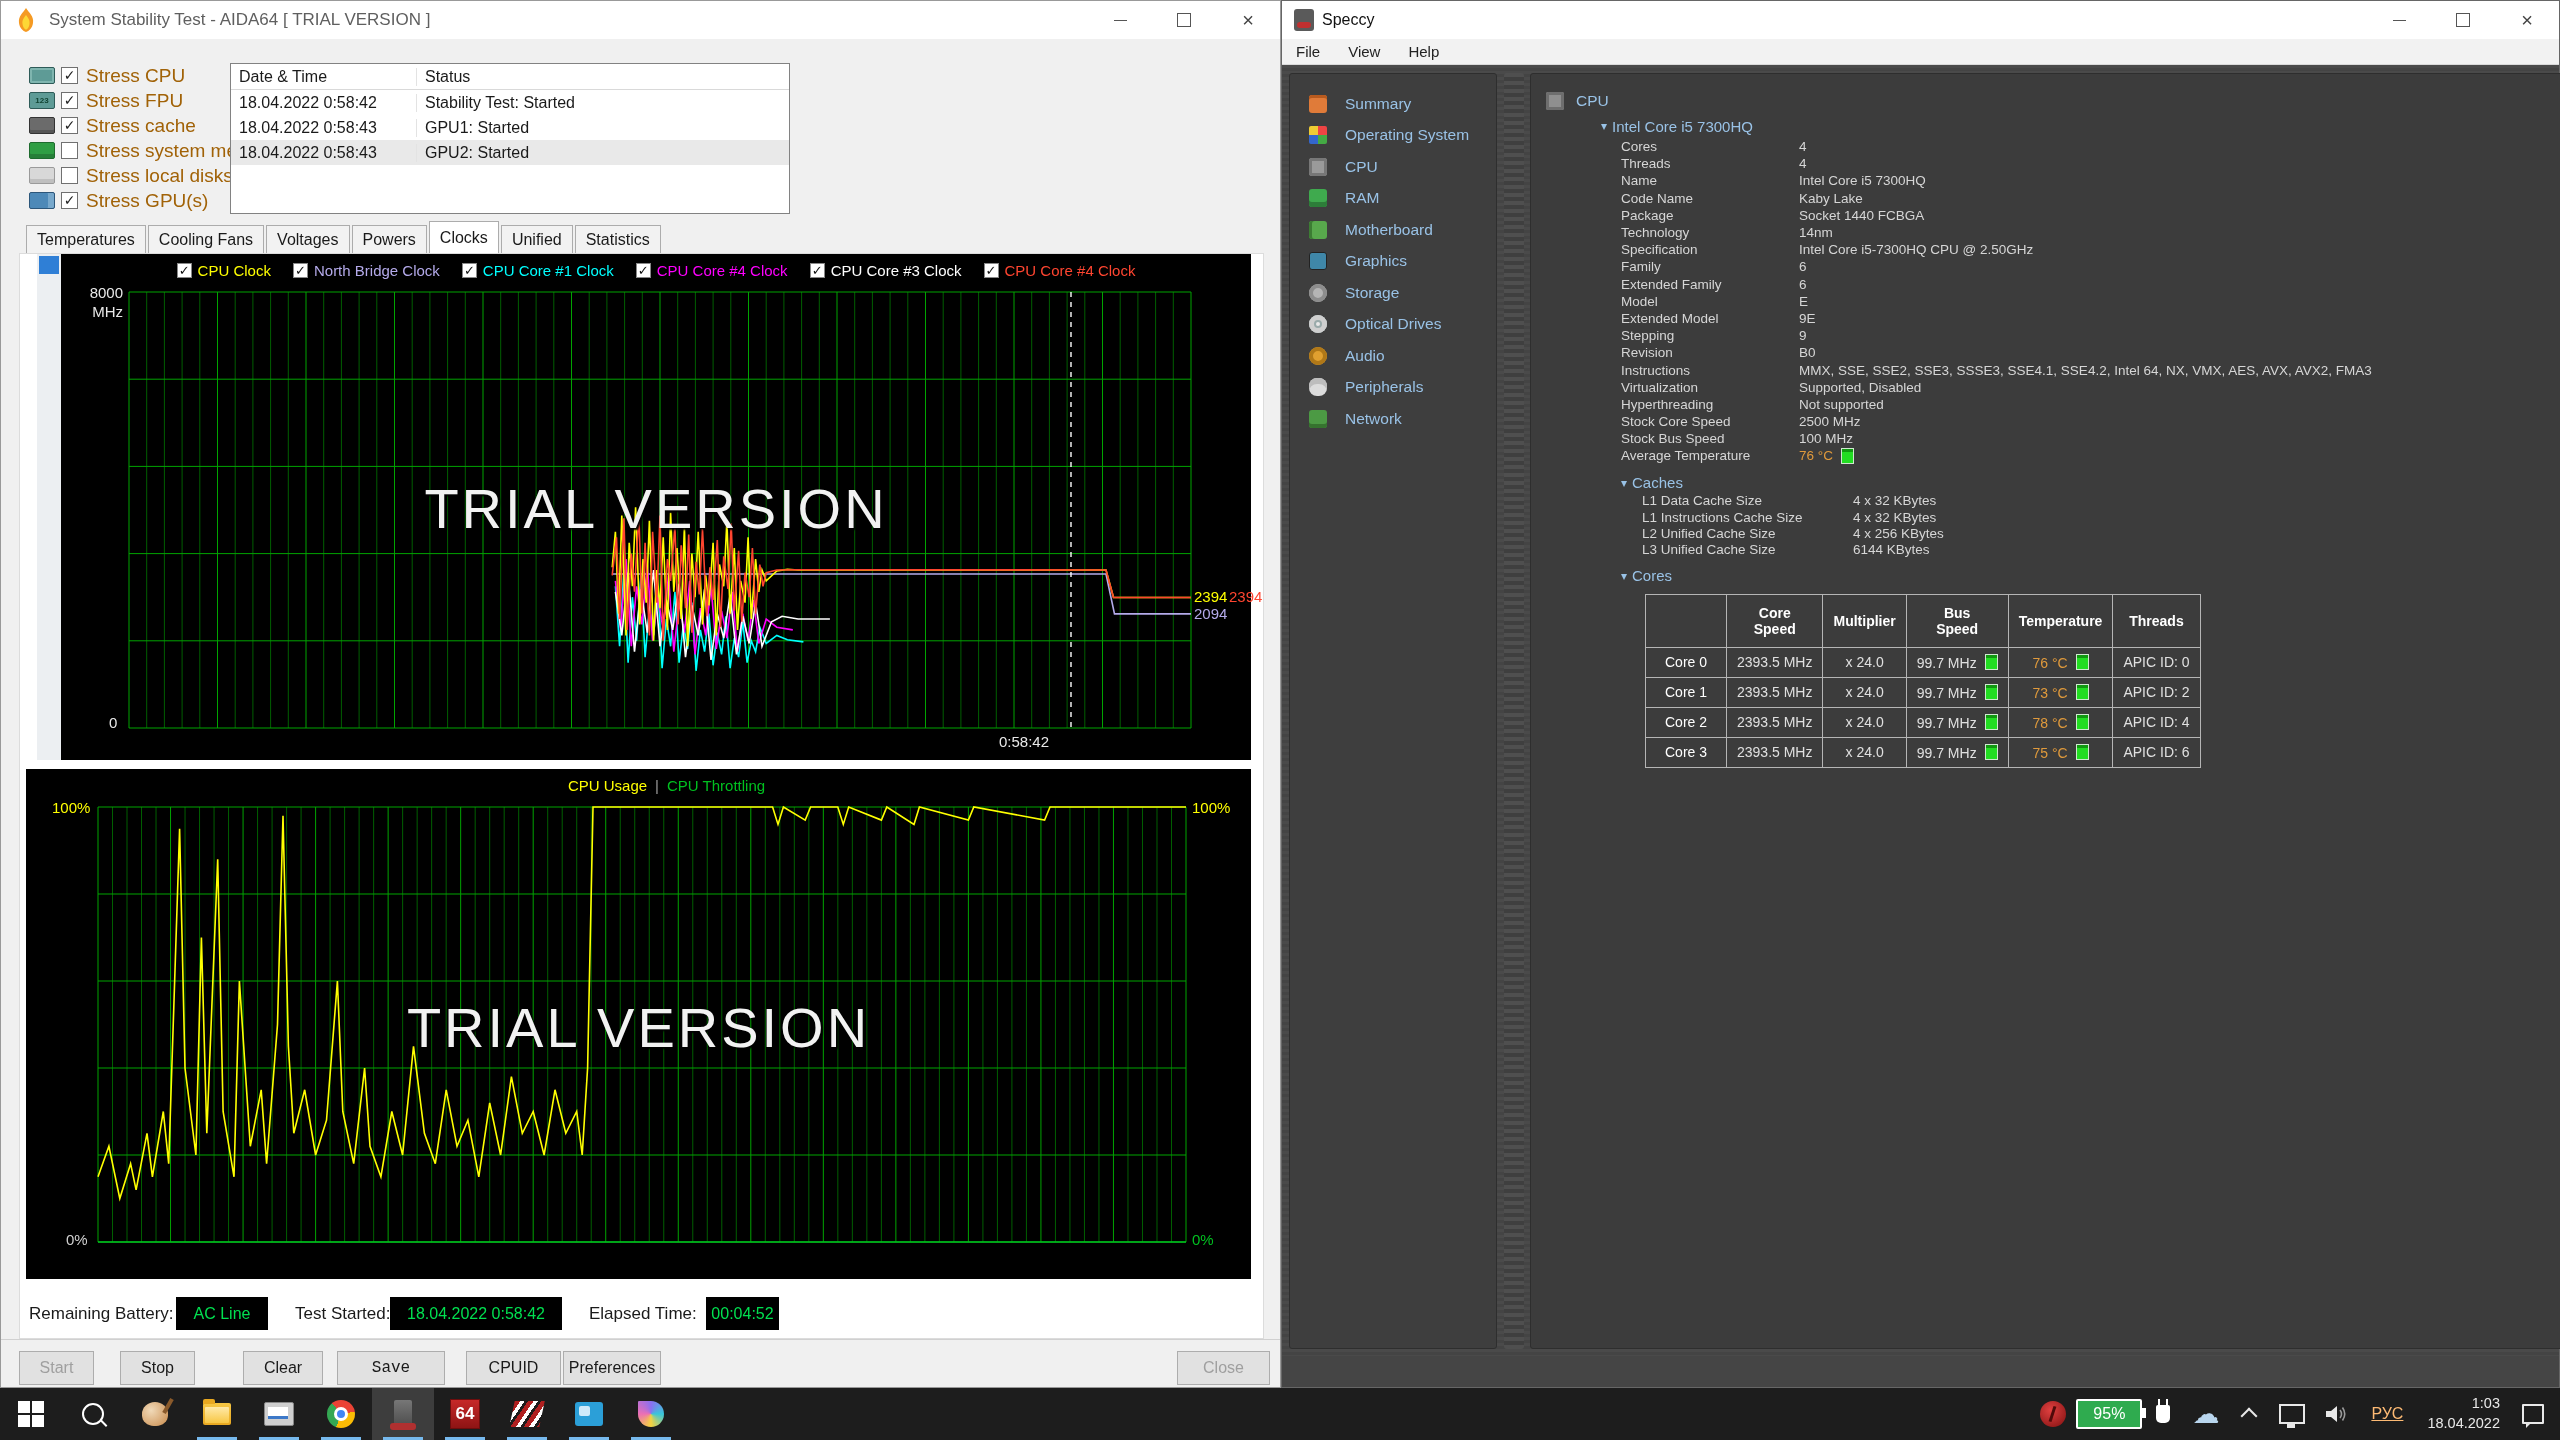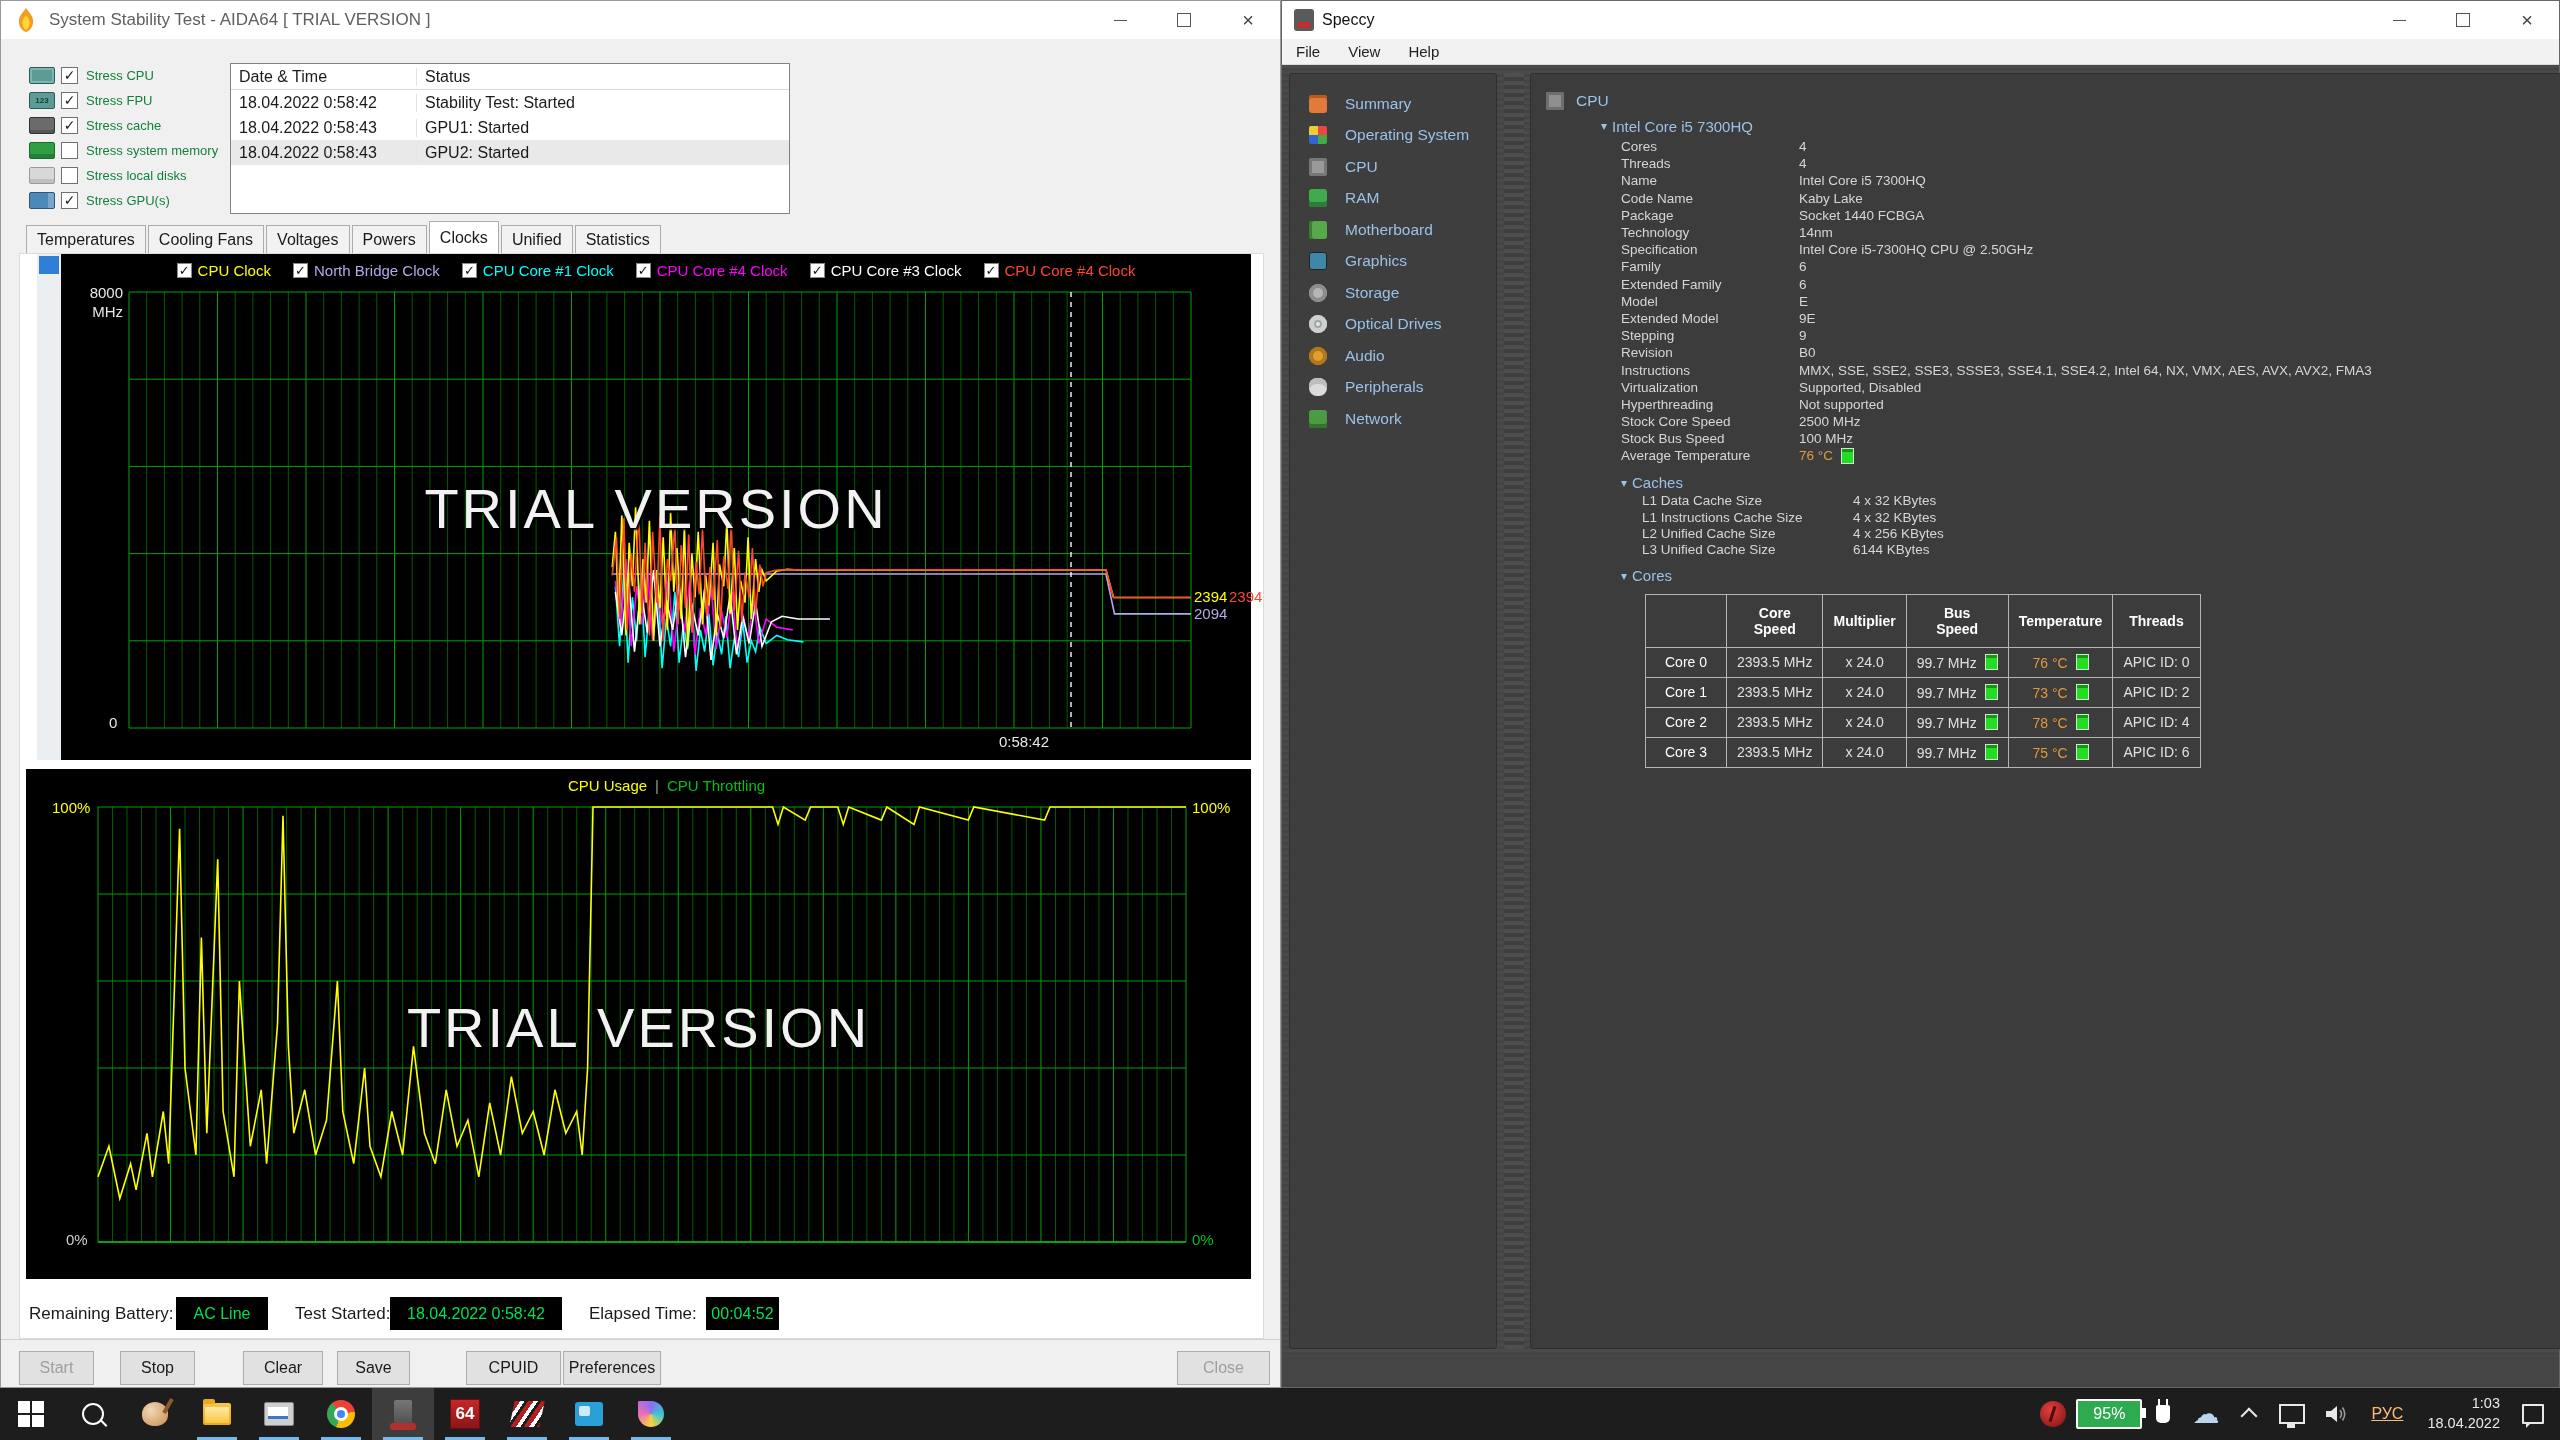--- a/index.html
+++ b/index.html
@@ -23,21 +23,21 @@
   .s-ic{width:24px;height:15px;margin-right:6px;border-radius:2px;flex:0 0 24px;
     font-size:8px;color:#333;text-align:center;line-height:15px;}
   .cpu-icon{background:#5e9b96;border:1px solid #2e5b58;box-shadow:inset 0 0 0 2px #7fb5af;}
   .fpu-icon{background:#5e9b96;border:1px solid #2e5b58;color:#143;font-weight:bold;}
   .cache-icon{background:#6b6b6b;border:1px solid #333;box-shadow:inset 0 -3px 0 #555;}
   .memory-icon{background:#2f9e44;border:1px solid #1e6b2e;box-shadow:inset 0 -4px 0 #267f38;}
   .disk-icon{background:#d8d8d8;border:1px solid #9a9a9a;box-shadow:inset 0 -4px 0 #bfbfbf;}
   .gpu-icon{background:#4d89b8;border:1px solid #2c567a;box-shadow:inset -6px 0 0 #77a8cc;}
   .cb{width:17px;height:17px;background:#fff;border:1px solid #707070;box-sizing:border-box;
     font-size:14px;line-height:15px;text-align:center;color:#222;margin-right:8px;flex:0 0 17px;}
-  .s-lb{font-size:13px;color:#15803d;white-space:nowrap;}
+  .s-lb{font-size:19px;color:#a16207;white-space:nowrap;}
 
   
   #log-table{left:229px;top:62px;width:560px;height:151px;background:#fff;border:1px solid #828282;box-sizing:border-box;}
   .log-row{display:flex;height:25px;align-items:center;font-size:16px;color:#1a1a1a;}
   .log-head{border-bottom:1px solid #d9d9d9;}
   .log-c1{width:186px;padding-left:8px;box-sizing:border-box;border-right:1px solid #e3e3e3;}
   .log-c2{flex:1;padding-left:8px;}
   .log-row.hl{background:#e9e9e9;}
 
   
@@ -481,21 +481,21 @@
     <span class="st-label abs" style="left:294px;top:1303px">Test Started:</span>
     <div class="st-box abs" style="left:389px;top:1296px;width:172px">18.04.2022 0:58:42</div>
     <span class="st-label abs" style="left:588px;top:1303px">Elapsed Time:</span>
     <div class="st-box abs" style="left:705px;top:1296px;width:73px">00:04:52</div>
 
     <div id="aida-sep" class="abs"></div>
     <div id="btn-row">
         <div class="btn disabled" style="left: 18px; width: 75px;">Start</div>
         <div class="btn" style="left: 119px; width: 75px;">Stop</div>
         <div class="btn" style="left: 242px; width: 80px;">Clear</div>
-        <div class="btn" style="left: 336px; width: 73px;">Save</div>
+        <div class="btn" style="left: 336px; width: 108px; font-family: Liberation Mono, monospace;">Save</div>
         <div class="btn" style="left: 465px; width: 95px;">CPUID</div>
         <div class="btn" style="left: 562px; width: 98px;">Preferences</div>
       </div>
     <div class="btn disabled" style="left:1176px;width:93px">Close</div>
   </div>
 
   <div id="speccy" class="abs">
     <div id="sp-titlebar" class="abs">
       <div id="sp-icon"></div>
       <span id="sp-title">Speccy</span>

